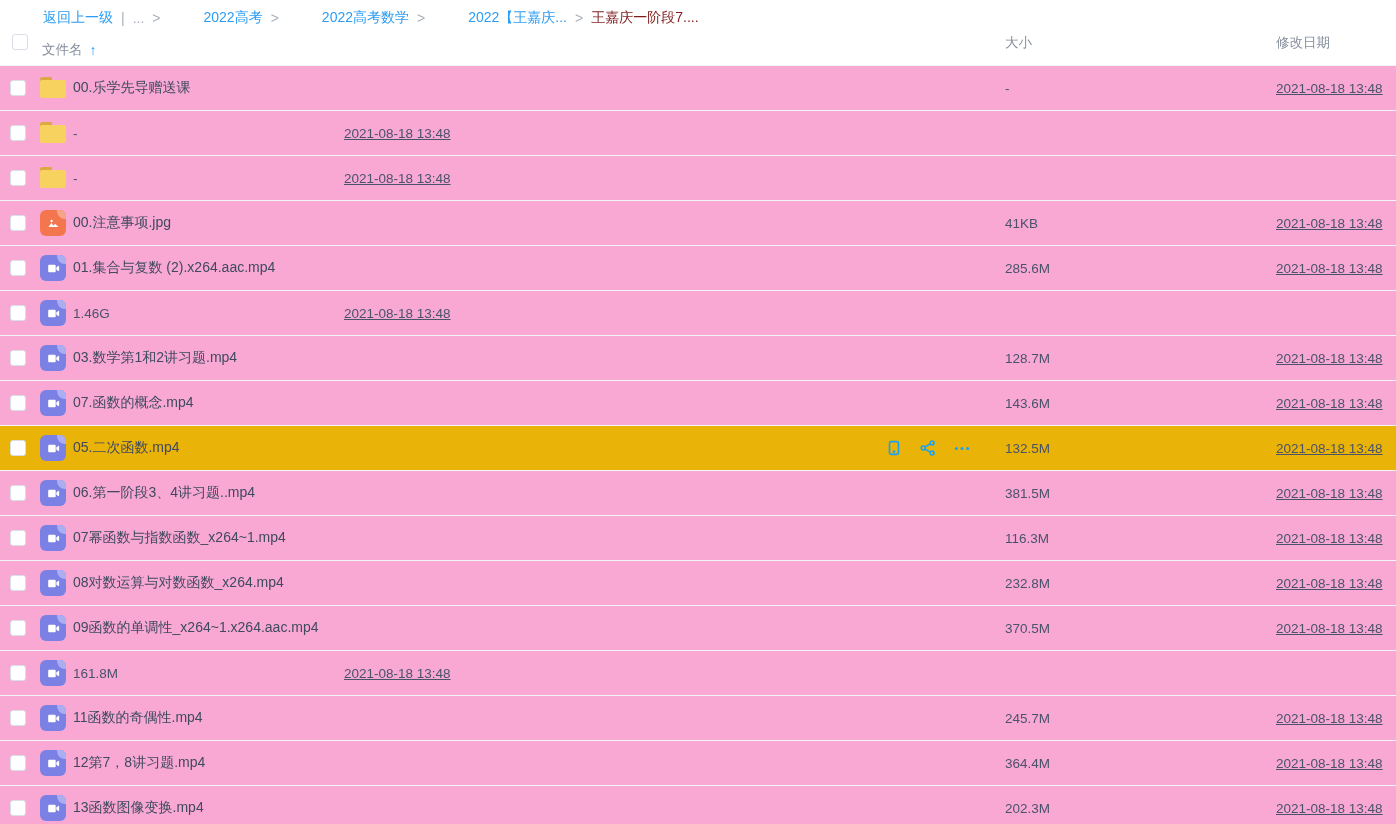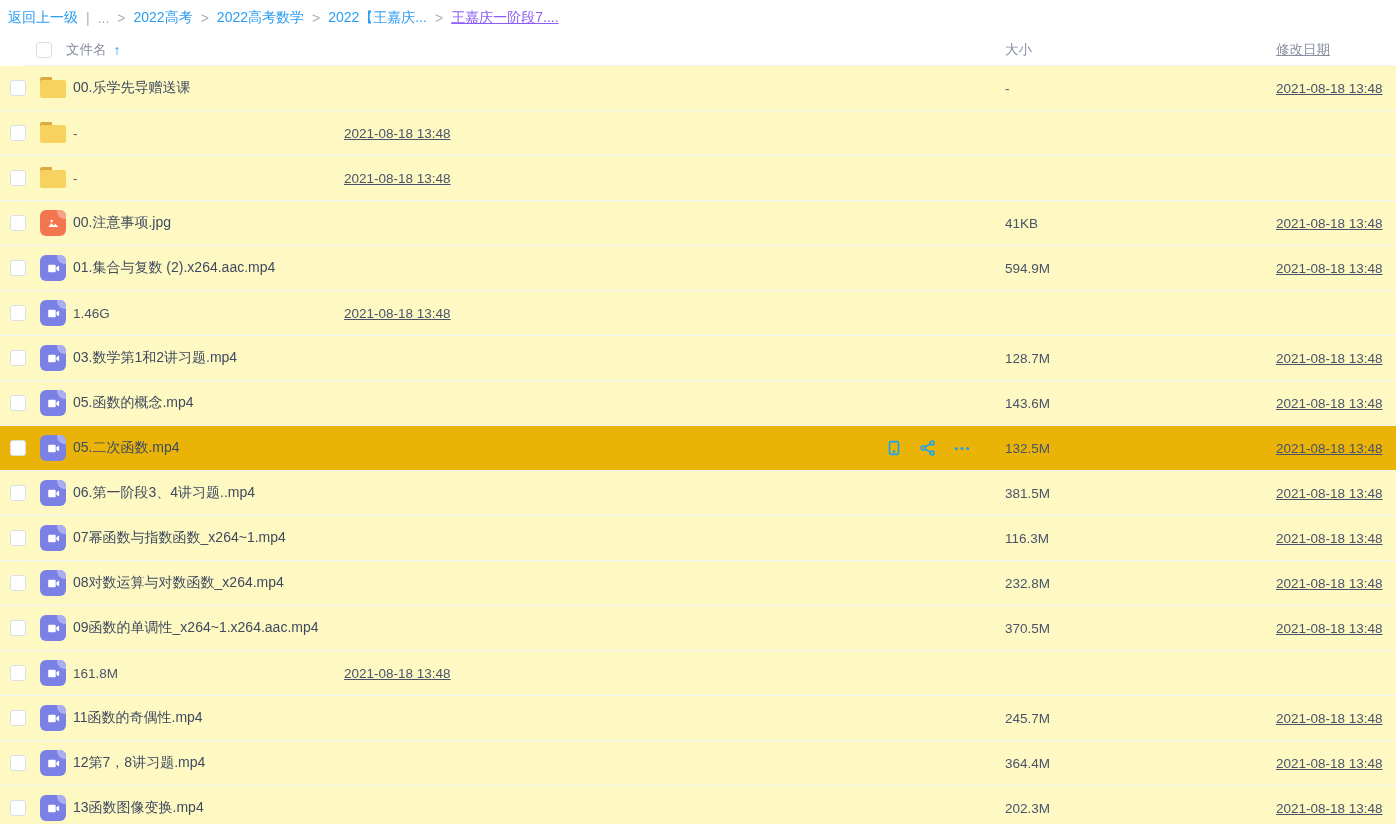--- a/index.html
+++ b/index.html
@@ -9,48 +9,47 @@
     background:#ffffff;
     font-family:"Liberation Sans","DejaVu Sans",sans-serif;
     color:#3f4a5e;
   }
 
   
   .breadcrumb {
     height:34px; display:flex; align-items:center;
     padding:2px 16px 0 8px; font-size:14px; gap:8px; white-space:nowrap;
   }
-  .bc-link { color:#2b9df3; text-decoration:none; cursor:pointer; }
+  .bc-link { color:#2b9df3; text-decoration:none; cursor:pointer;margin-left:35px; }
   .bc-sep, .bc-muted { color:#a9b0bc; }
-  .bc-current { color:#8b5cf6;text-decoration:underline; }
+  .bc-current { color:#7f1d1d; }
 
   
   .thead {
-    height:32px; display:flex; align-items:center;
+    height:32px; display:flex; 
     padding-left:12px; font-size:13.5px; color:#878f9e;
     border-bottom:1px solid #f0f3f8;
-    margin-left:24px;
   }
   .th-name { flex:1; display:flex; align-items:center; }
   .sort-arrow { color:#2b9df3; font-weight:bold; margin-left:7px; font-size:14px; }
   .th-size { width:271px; flex:none; }
-  .th-date { width:120px; flex:none;text-decoration:underline; }
+  .th-date { width:120px; flex:none; }
 
   
   .checkbox {
     width:16px; height:16px; flex:none;
     border:1px solid #dadfe7; border-radius:3px; background:#fff;
     margin-right:14px; cursor:pointer;
   }
 
   
   .row {
     height:45px; display:flex; align-items:center;
     padding-left:10px; border-bottom:1px solid #f1f4f8;
-    font-size:14px; background:#fef9c3;
+    font-size:14px; background:#f9a8d4;
   }
   .row.hovered, .row:hover { background:#eab308; }
 
   .ficon { width:26px; height:26px; flex:none; margin-right:7px; position:relative; display:none; }
 
   
   .icon-folder { height:24px; }
   .type-folder .icon-folder { display:block; }
   .icon-folder::before {
     content:""; position:absolute; top:1px; left:0;
@@ -186,21 +185,21 @@
         <path fill="#ffffff" d="M3.5 7.8c0-1 .8-1.8 1.8-1.8h8.4c1 0 1.8.8 1.8 1.8v8.4c0 1-.8 1.8-1.8 1.8H5.3c-1 0-1.8-.8-1.8-1.8V7.8z"></path>
         <path fill="#ffffff" d="M16.6 10.1l3.3-2.2c.5-.3 1.1 0 1.1.6v7c0 .6-.6.9-1.1.6l-3.3-2.2v-3.8z"></path>
       </svg>
     </span>
 
     <span class="name-wrap">
       <span class="fname">01.集合与复数 (2).x264.aac.mp4</span>
 
     </span>
 
-    <span class="fsize">594.9M</span>
+    <span class="fsize">285.6M</span>
     <span class="fdate">2021-08-18 13:48</span>
   </div>
       <div class="row type-video">
     <span class="checkbox"></span>
 
     <span class="ficon icon-video">
       <svg viewBox="0 0 24 24" width="15" height="15" aria-hidden="true">
         <path fill="#ffffff" d="M3.5 7.8c0-1 .8-1.8 1.8-1.8h8.4c1 0 1.8.8 1.8 1.8v8.4c0 1-.8 1.8-1.8 1.8H5.3c-1 0-1.8-.8-1.8-1.8V7.8z"></path>
         <path fill="#ffffff" d="M16.6 10.1l3.3-2.2c.5-.3 1.1 0 1.1.6v7c0 .6-.6.9-1.1.6l-3.3-2.2v-3.8z"></path>
       </svg>
@@ -232,21 +231,21 @@
     <span class="checkbox"></span>
 
     <span class="ficon icon-video">
       <svg viewBox="0 0 24 24" width="15" height="15" aria-hidden="true">
         <path fill="#ffffff" d="M3.5 7.8c0-1 .8-1.8 1.8-1.8h8.4c1 0 1.8.8 1.8 1.8v8.4c0 1-.8 1.8-1.8 1.8H5.3c-1 0-1.8-.8-1.8-1.8V7.8z"></path>
         <path fill="#ffffff" d="M16.6 10.1l3.3-2.2c.5-.3 1.1 0 1.1.6v7c0 .6-.6.9-1.1.6l-3.3-2.2v-3.8z"></path>
       </svg>
     </span>
 
     <span class="name-wrap">
-      <span class="fname">05.函数的概念.mp4</span>
+      <span class="fname">07.函数的概念.mp4</span>
 
     </span>
 
     <span class="fsize">143.6M</span>
     <span class="fdate">2021-08-18 13:48</span>
   </div>
       <div class="row type-video hovered">
     <span class="checkbox"></span>
 
     <span class="ficon icon-video">

